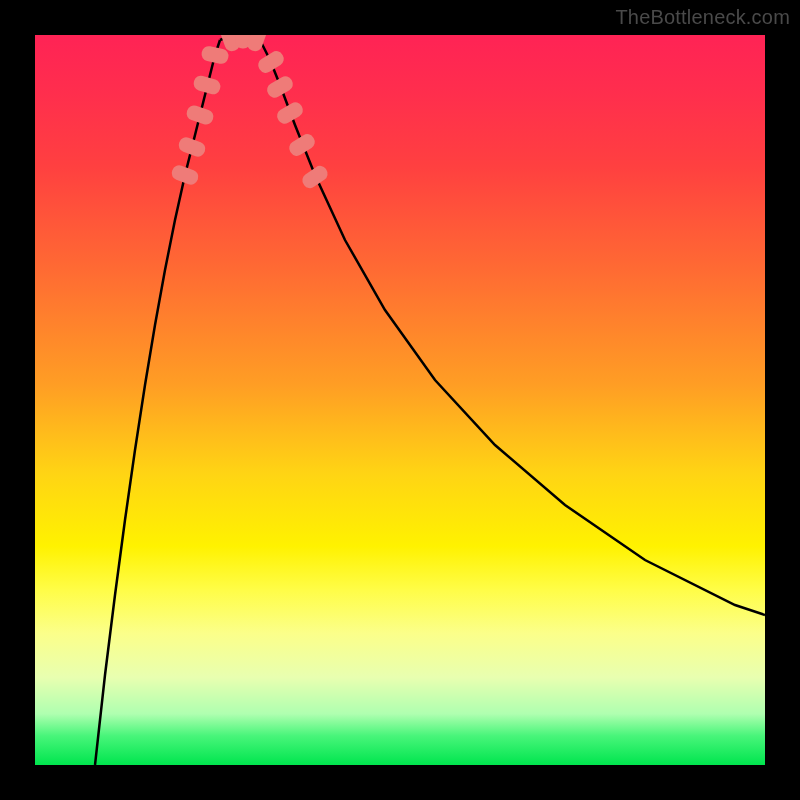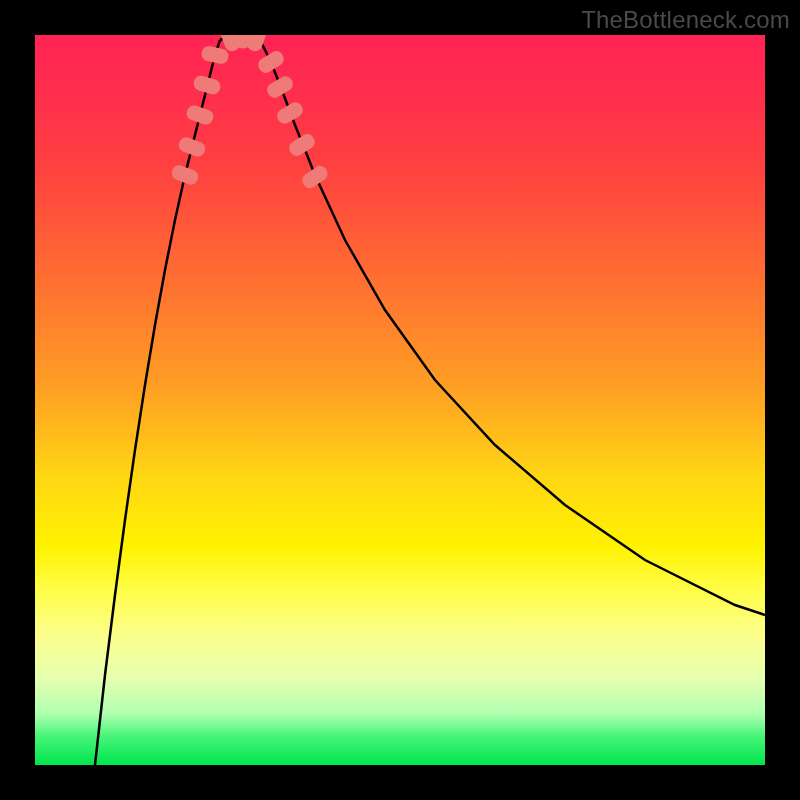--- a/index.html
+++ b/index.html
@@ -43,21 +43,21 @@
       #afffb0 93%,
       #48f57a 96%,
       #00e54e 100%
     );
   }
   .watermark {
     position: absolute;
     top: 6px;
     right: 10px;
     color: #4a4a4a;
-    font-size: 24px;
+    font-size: 20px;
     font-weight: 500;
     letter-spacing: 0.2px;
     user-select: none;
   }
   svg.curve {
     position: absolute;
     left: 0; top: 0;
     width: 730px; height: 730px;
     overflow: visible;
   }

